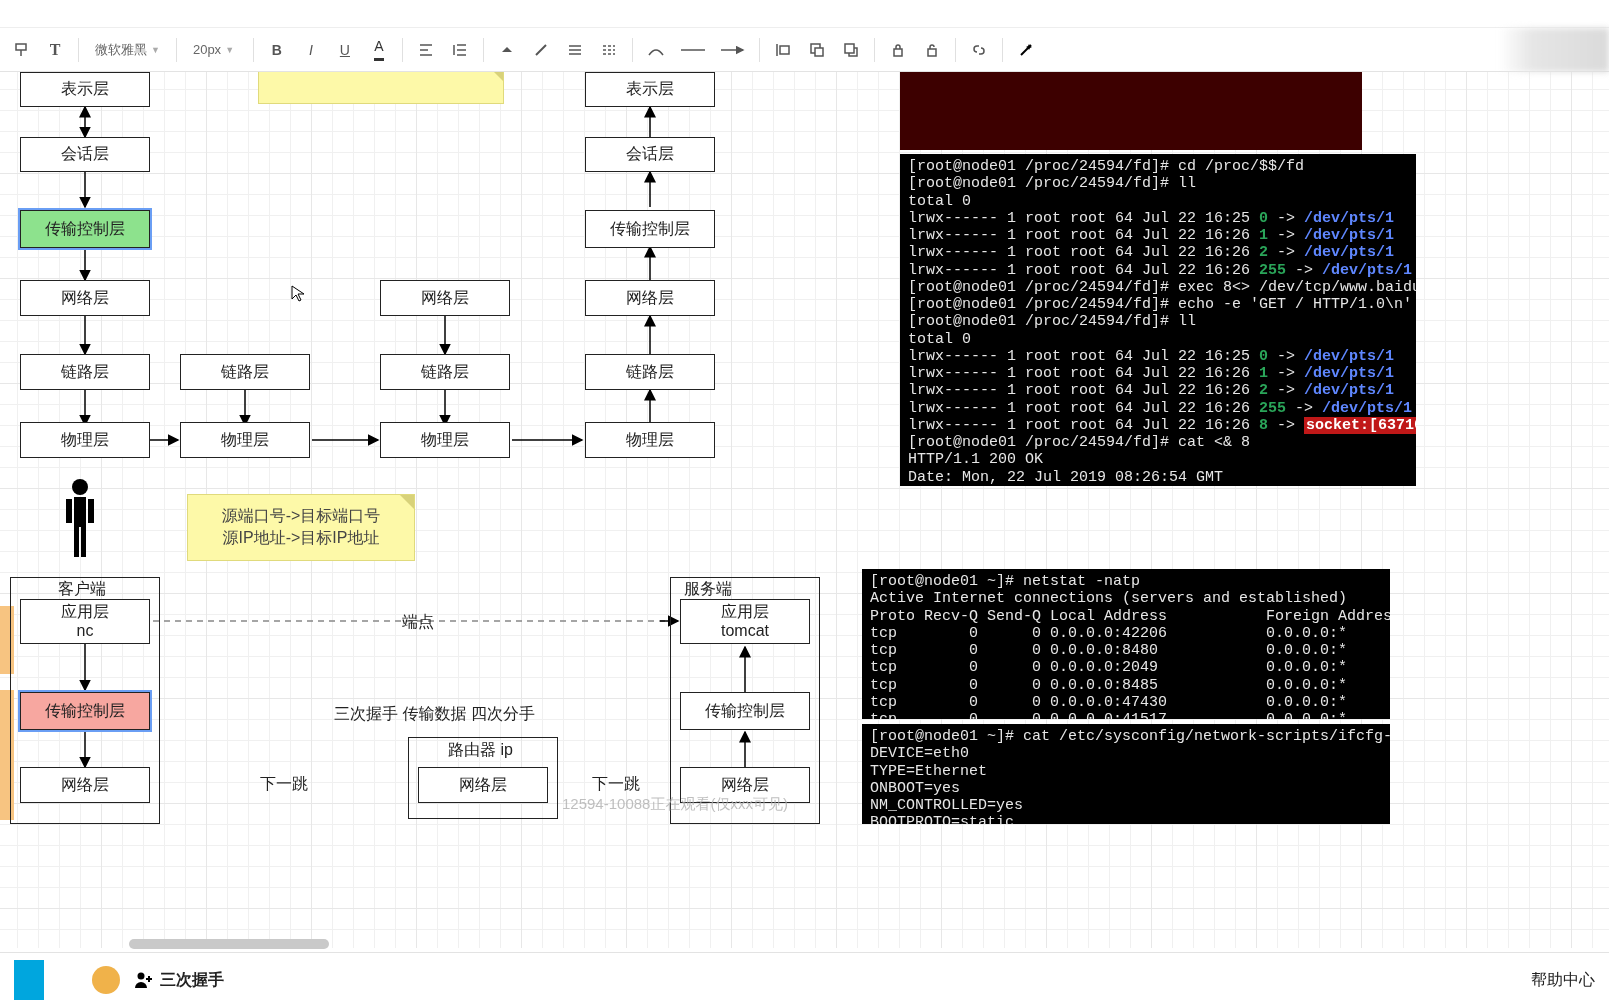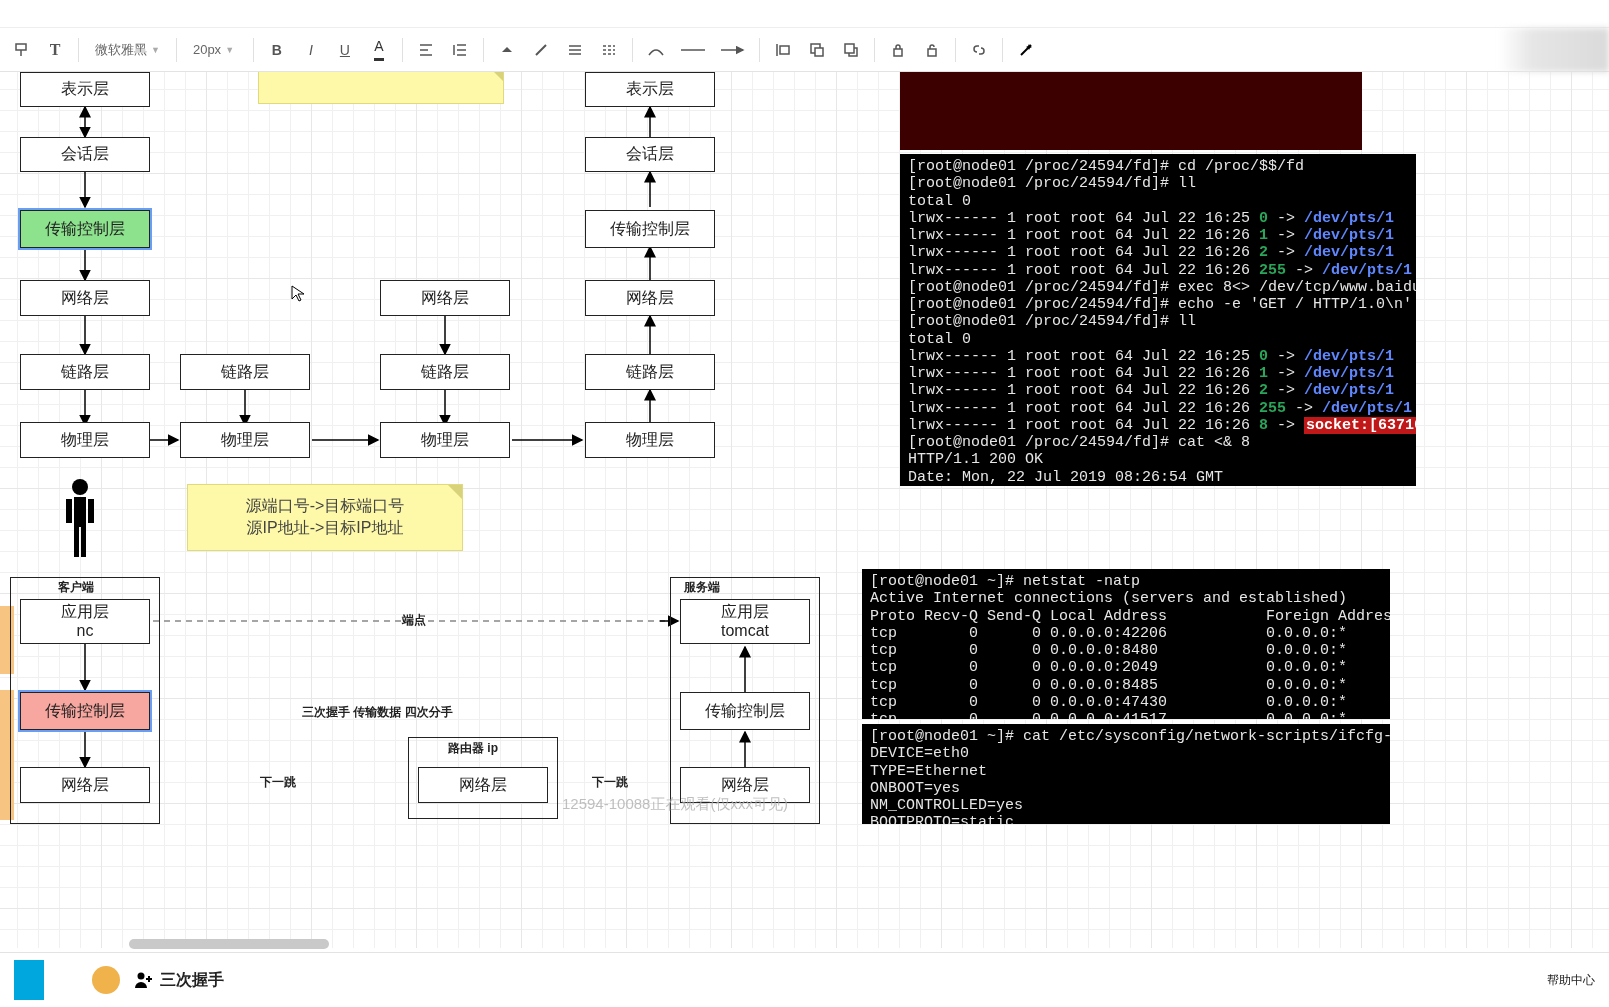--- a/index.html
+++ b/index.html
@@ -127,24 +127,23 @@
     content: "";
     position: absolute;
     right: 0;
     top: 0;
     border-style: solid;
     border-width: 0 14px 14px 0;
     border-color: transparent #d8d27a transparent transparent;
   }
   .label-free {
     position: absolute;
-    font-size: 12px;
+    font-size: 16px;
     color: #222;
     z-index: 3;
-    font-weight: bold;
   }
   .orange-strip {
     position: absolute;
     background: #f7c481;
     z-index: 0;
   }
   .selected {
     box-shadow: 0 0 0 2px #6a9ef4;
   }
 
@@ -217,21 +216,21 @@
     display: flex; align-items:center; justify-content:center;
     font-size: 12px;
   }
   .footer .invite {
     display: flex; align-items: center; gap: 6px;
     font-size: 16px; color: #222; font-weight: bold;
     cursor: pointer;
   }
   .footer .help {
     margin-left: auto;
-    font-size: 12px; color: #222;
+    font-size: 16px; color: #222;
   }
 
   
   .hscroll {
     position: absolute;
     left: 34px;
     bottom: 58px;
     width: 400px;
     height: 10px;
     background: transparent;
@@ -509,21 +508,21 @@
     <svg width="40" height="84">
         <circle cx="20" cy="10" r="8" fill="#000"></circle>
         <rect x="14" y="20" width="12" height="30" fill="#000"></rect>
         <rect x="6" y="22" width="6" height="24" fill="#000"></rect>
         <rect x="28" y="22" width="6" height="24" fill="#000"></rect>
         <rect x="14" y="50" width="5" height="30" fill="#000"></rect>
         <rect x="21" y="50" width="5" height="30" fill="#000"></rect>
       </svg>
   </div>
 
-  <div class="note" style="left:187px;top:412px;width:276px">
+  <div class="note" style="left:187px;top:422px;width:228px">
     <div>源端口号-&gt;目标端口号</div>
     <div>源IP地址-&gt;目标IP地址</div>
   </div>
 
   <div class="orange-strip" style="left:0;top:534px;width:14px;height:68px"></div>
   <div class="orange-strip" style="left:0;top:618px;width:14px;height:130px"></div>
 
   <div class="box" style="left:10px;top:505px;width:150px;height:247px;border:1.5px solid #222;background:transparent"></div>
   <div class="label-free" style="left:58px;top:507px">客户端</div>
   <div class="box" style="left:20px;top:527px;width:130px;height:45px;flex-direction:column;line-height:1.15">
@@ -550,21 +549,21 @@
     <span>tomcat</span>
   </div>
   <div class="box" style="left:680px;top:620px;width:130px;height:38px">
       <span>传输控制层</span>
     </div>
   <div class="box" style="left:680px;top:695px;width:130px;height:36px">
       <span>网络层</span>
     </div>
 
   <div class="label-free" style="left:402px;top:540px">端点</div>
-  <div class="label-free" style="left:302px;top:632px">三次握手 传输数据 四次分手</div>
+  <div class="label-free" style="left:334px;top:632px">三次握手 传输数据 四次分手</div>
   <div class="label-free" style="left:260px;top:702px">下一跳</div>
   <div class="label-free" style="left:592px;top:702px">下一跳</div>
 
   <div class="watermark" style="left:562px;top:723px">12594-10088正在观看(仅xxx可见)</div>
 
   <div class="term-top" style="left:900px;top:-6px;width:462px;height:84px"></div>
 
   <div class="term" style="left:900px;top:82px;width:516px;height:332px" id="term1">[root@node01 /proc/24594/fd]# cd /proc/$$/fd
 [root@node01 /proc/24594/fd]# ll
 total 0

